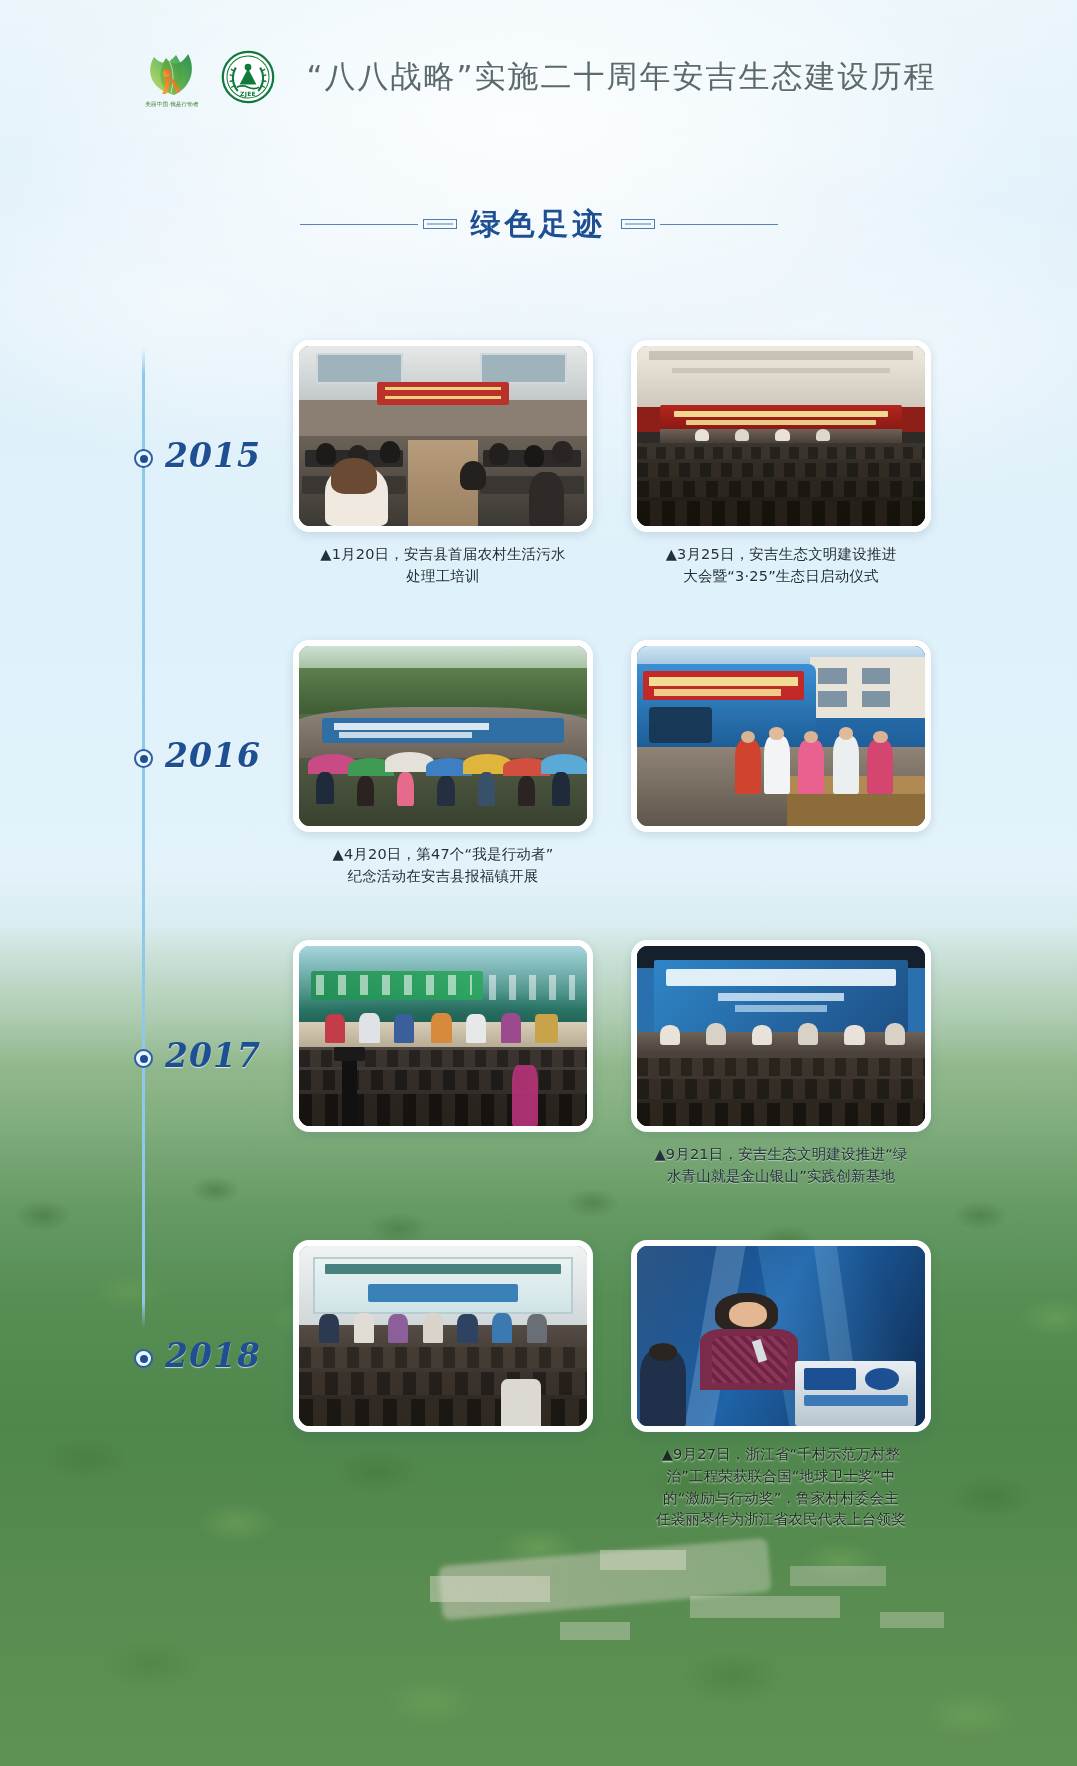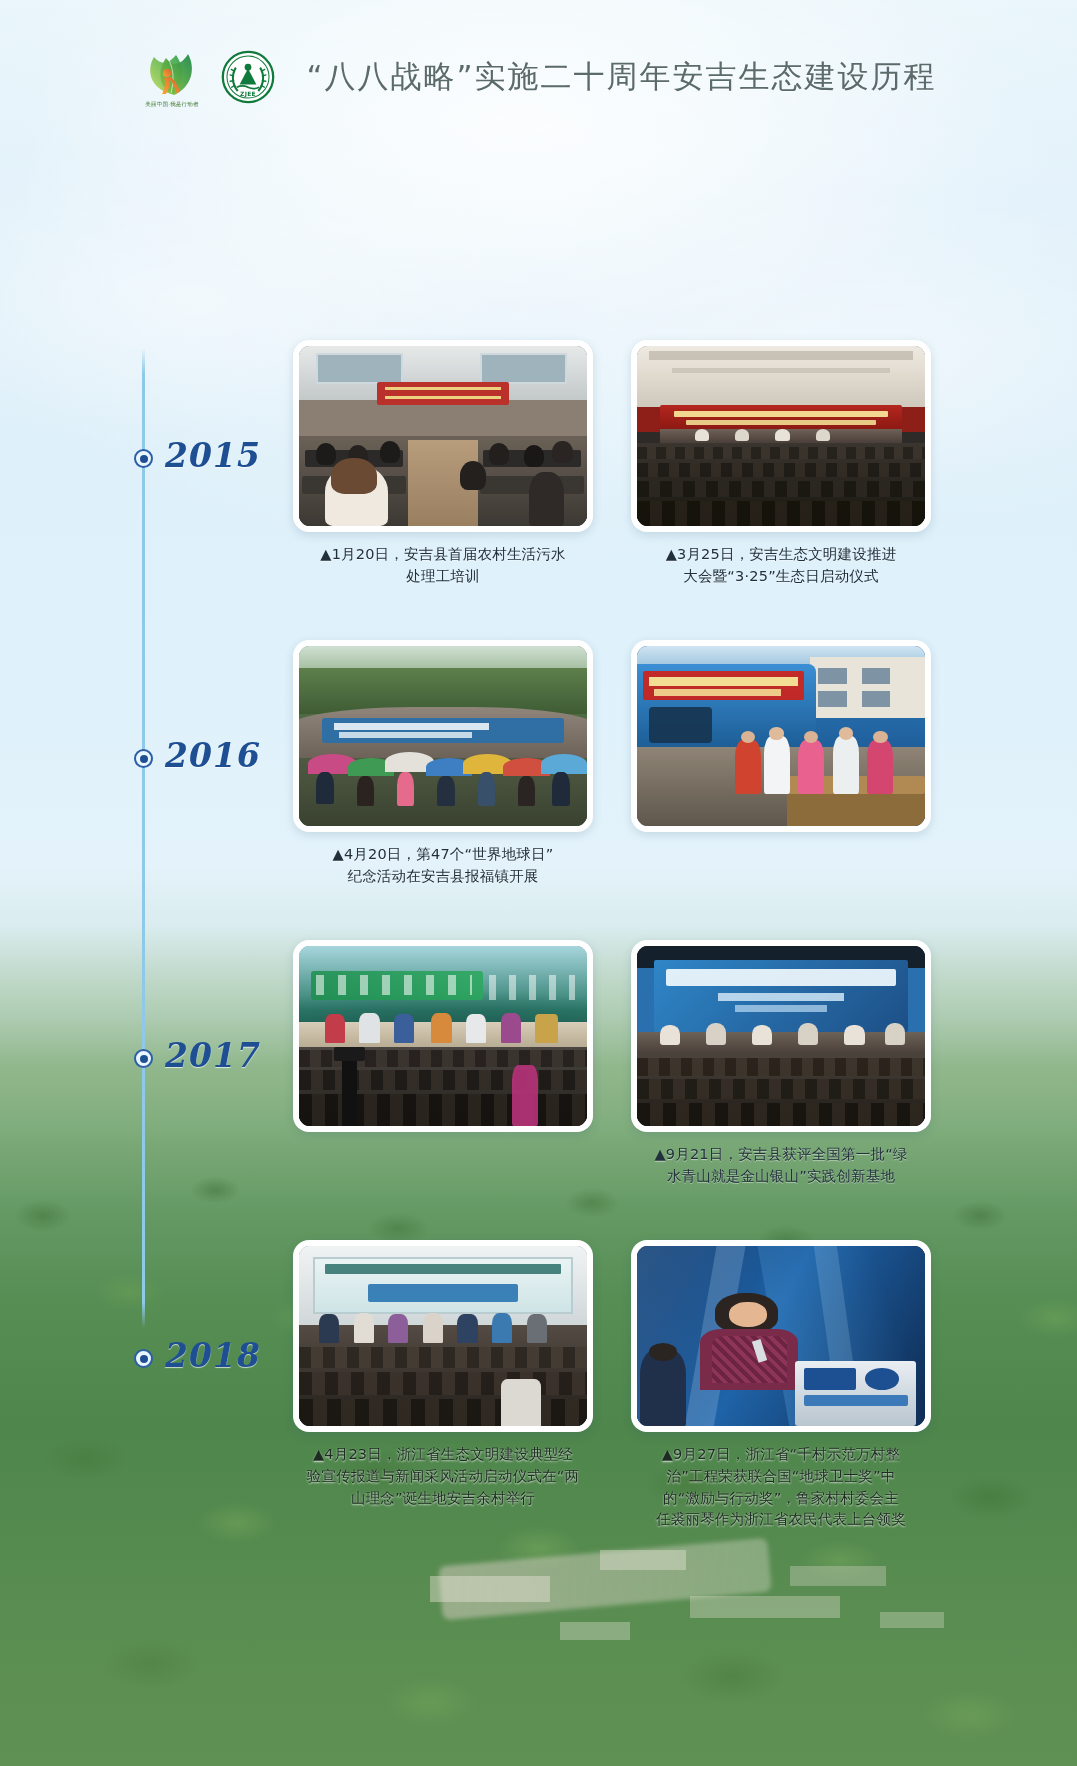--- a/index.html
+++ b/index.html
@@ -303,20 +303,31 @@
       </g>
       <path d="M21 38 L30 21 L39 38 Z" fill="#0f7a3c"></path>
       <circle cx="30" cy="19.5" r="3.6" fill="#0f7a3c"></circle>
       <path d="M18 41 q6 -3 12 0 q6 3 12 0" fill="none" stroke="#0f7a3c" stroke-width="1.8"></path>
       <text x="30" y="50.5" text-anchor="middle" font-family="DejaVu Sans, sans-serif" font-size="6.4" font-weight="700" fill="#0f7a3c" letter-spacing=".3">ZJEE</text>
     </svg>
 
     <div class="poster-title">“八八战略”实施二十周年安吉生态建设历程</div>
   </div>
 
+  <div class="section-head">
+    <div class="sh-rule">
+      <span class="line"></span>
+      <span class="cap"></span>
+    </div>
+    <div class="section-title">绿色足迹</div>
+    <div class="sh-rule">
+      <span class="cap"></span>
+      <span class="line"></span>
+    </div>
+  </div>
 
   <div class="timeline-axis"></div>
 
   <div class="rows">
 
     <div class="trow r1">
       <div class="year-marker">
         <span class="ring"></span>
           <span class="dot"></span>
       </div>
@@ -411,21 +422,21 @@
               <div class="lyr" style="left:6%;top:70%;width:6%;height:18%;background:#1f2a3a;border-radius:40% 40% 10% 10%;"></div>
               <div class="lyr" style="left:20%;top:72%;width:6%;height:17%;background:#2b2320;border-radius:40% 40% 10% 10%;"></div>
               <div class="lyr" style="left:34%;top:70%;width:6%;height:19%;background:#e56a8c;border-radius:40% 40% 10% 10%;"></div>
               <div class="lyr" style="left:48%;top:72%;width:6%;height:17%;background:#243040;border-radius:40% 40% 10% 10%;"></div>
               <div class="lyr" style="left:62%;top:70%;width:6%;height:19%;background:#39506b;border-radius:40% 40% 10% 10%;"></div>
               <div class="lyr" style="left:76%;top:72%;width:6%;height:17%;background:#2a2523;border-radius:40% 40% 10% 10%;"></div>
               <div class="lyr" style="left:88%;top:70%;width:6%;height:19%;background:#1f2a3a;border-radius:40% 40% 10% 10%;"></div>
             </div>
           </div>
         </div>
-        <div class="caption" style="white-space:pre-line">▲4月20日，第47个“世界地球日”
+        <div class="caption" style="white-space:pre-line">▲4月20日，第47个“我是行动者”
 纪念活动在安吉县报福镇开展</div>
       </div>
 
       <div class="card right">
         <div class="frame">
           <div class="photo">
             <div class="scene" style="background:linear-gradient(to bottom,#b9d4e6 0 22%,#9aa79c 22% 52%,#6e6b62 52% 100%);">
               <div class="lyr" style="left:0;top:0;width:100%;height:58%;background:linear-gradient(to bottom,#2f7fc4,#1f5f9a);"></div>
               <div class="lyr" style="left:0;top:0;width:100%;height:12%;background:linear-gradient(to bottom,#cfe4f2,#9cc3de);"></div>
               <div class="lyr" style="left:60%;top:6%;width:40%;height:34%;background:#e8e4da;"></div>
@@ -509,21 +520,21 @@
               <div class="lyr" style="left:56%;top:43%;width:7%;height:12%;background:#d8d2c6;border-radius:45% 45% 15% 15%;"></div>
               <div class="lyr" style="left:72%;top:44%;width:7%;height:11%;background:#e8e2d8;border-radius:45% 45% 15% 15%;"></div>
               <div class="lyr" style="left:86%;top:43%;width:7%;height:12%;background:#d8d2c6;border-radius:45% 45% 15% 15%;"></div>
               <div class="lyr" style="left:0;top:60%;width:100%;height:40%;background:linear-gradient(to bottom,#4b443c,#1b1713);"></div>
               <div class="lyr" style="left:0;top:62%;width:100%;height:10%;background:repeating-linear-gradient(90deg,#262019 0 11px,#3c342b 11px 22px);opacity:.88;"></div>
               <div class="lyr" style="left:0;top:74%;width:100%;height:11%;background:repeating-linear-gradient(90deg,#1e1a14 0 12px,#352d25 12px 24px);opacity:.9;"></div>
               <div class="lyr" style="left:0;top:87%;width:100%;height:13%;background:repeating-linear-gradient(90deg,#17130e 0 13px,#2d271f 13px 26px);opacity:.92;"></div>
             </div>
           </div>
         </div>
-        <div class="caption" style="white-space:pre-line">▲9月21日，安吉县获评全国第一批“绿
+        <div class="caption" style="white-space:pre-line">▲9月21日，安吉生态文明建设推进“绿
 水青山就是金山银山”实践创新基地</div>
       </div>
     </div>
 
     <div class="trow r4">
       <div class="year-marker">
         <span class="ring"></span>
           <span class="dot"></span>
       </div>
       <div class="year-label">2018</div>
@@ -544,23 +555,20 @@
               <div class="lyr" style="left:55%;top:38%;width:7%;height:16%;background:#2e4262;border-radius:34% 34% 6% 6%;"></div>
               <div class="lyr" style="left:67%;top:37%;width:7%;height:17%;background:#3b7ab0;border-radius:34% 34% 6% 6%;"></div>
               <div class="lyr" style="left:79%;top:38%;width:7%;height:16%;background:#6a6f75;border-radius:34% 34% 6% 6%;"></div>
               <div class="lyr" style="left:0;top:56%;width:100%;height:12%;background:repeating-linear-gradient(90deg,#2a251f 0 12px,#443b32 12px 24px);opacity:.88;"></div>
               <div class="lyr" style="left:0;top:70%;width:100%;height:13%;background:repeating-linear-gradient(90deg,#221d18 0 13px,#3a322a 13px 26px);opacity:.9;"></div>
               <div class="lyr" style="left:0;top:85%;width:100%;height:15%;background:repeating-linear-gradient(90deg,#1a1611 0 14px,#312a22 14px 28px);opacity:.92;"></div>
               <div class="lyr" style="left:70%;top:74%;width:14%;height:26%;background:#dcd9d2;border-radius:16% 16% 0 0;"></div>
             </div>
           </div>
         </div>
-        <div class="caption" style="white-space:pre-line">▲4月23日，浙江省生态文明建设典型经
-验宣传报道与新闻采风活动启动仪式在“两
-山理念”诞生地安吉余村举行</div>
       </div>
 
       <div class="card right">
         <div class="frame">
           <div class="photo">
             <div class="scene" style="background:linear-gradient(to bottom,#1b3a6b 0 100%);">
               <div class="lyr" style="left:0;top:0;width:100%;height:100%;background:linear-gradient(120deg,#10305e,#1f63a8 45%,#0e2b52 100%);"></div>
               <div class="lyr" style="left:-20%;top:-10%;width:70%;height:130%;background:linear-gradient(100deg, rgba(120,190,245,.35), rgba(16,48,94,0) 70%);transform:skewX(-12deg);"></div>
               <div class="lyr" style="left:48%;top:-10%;width:60%;height:130%;background:linear-gradient(80deg, rgba(90,170,230,.30), rgba(12,40,80,0) 70%);transform:skewX(10deg);"></div>
               <div class="lyr" style="left:22%;top:-8%;width:10%;height:120%;background:rgba(190,225,250,.22);transform:skewX(-10deg);"></div>

